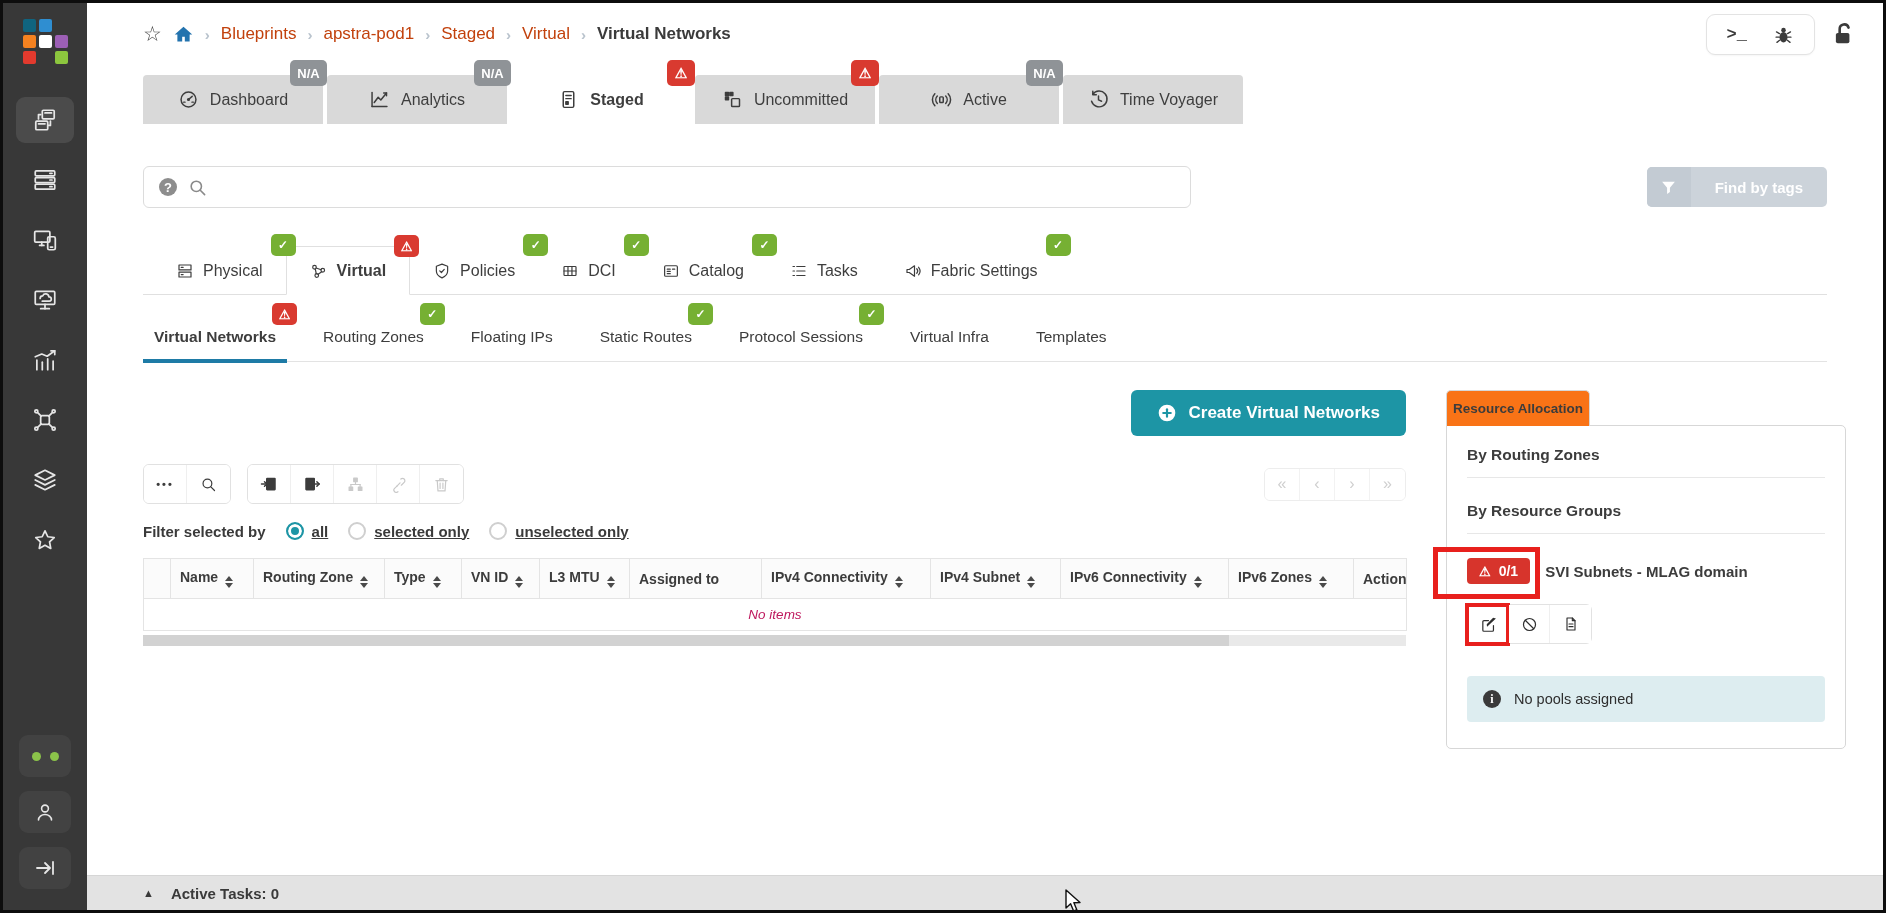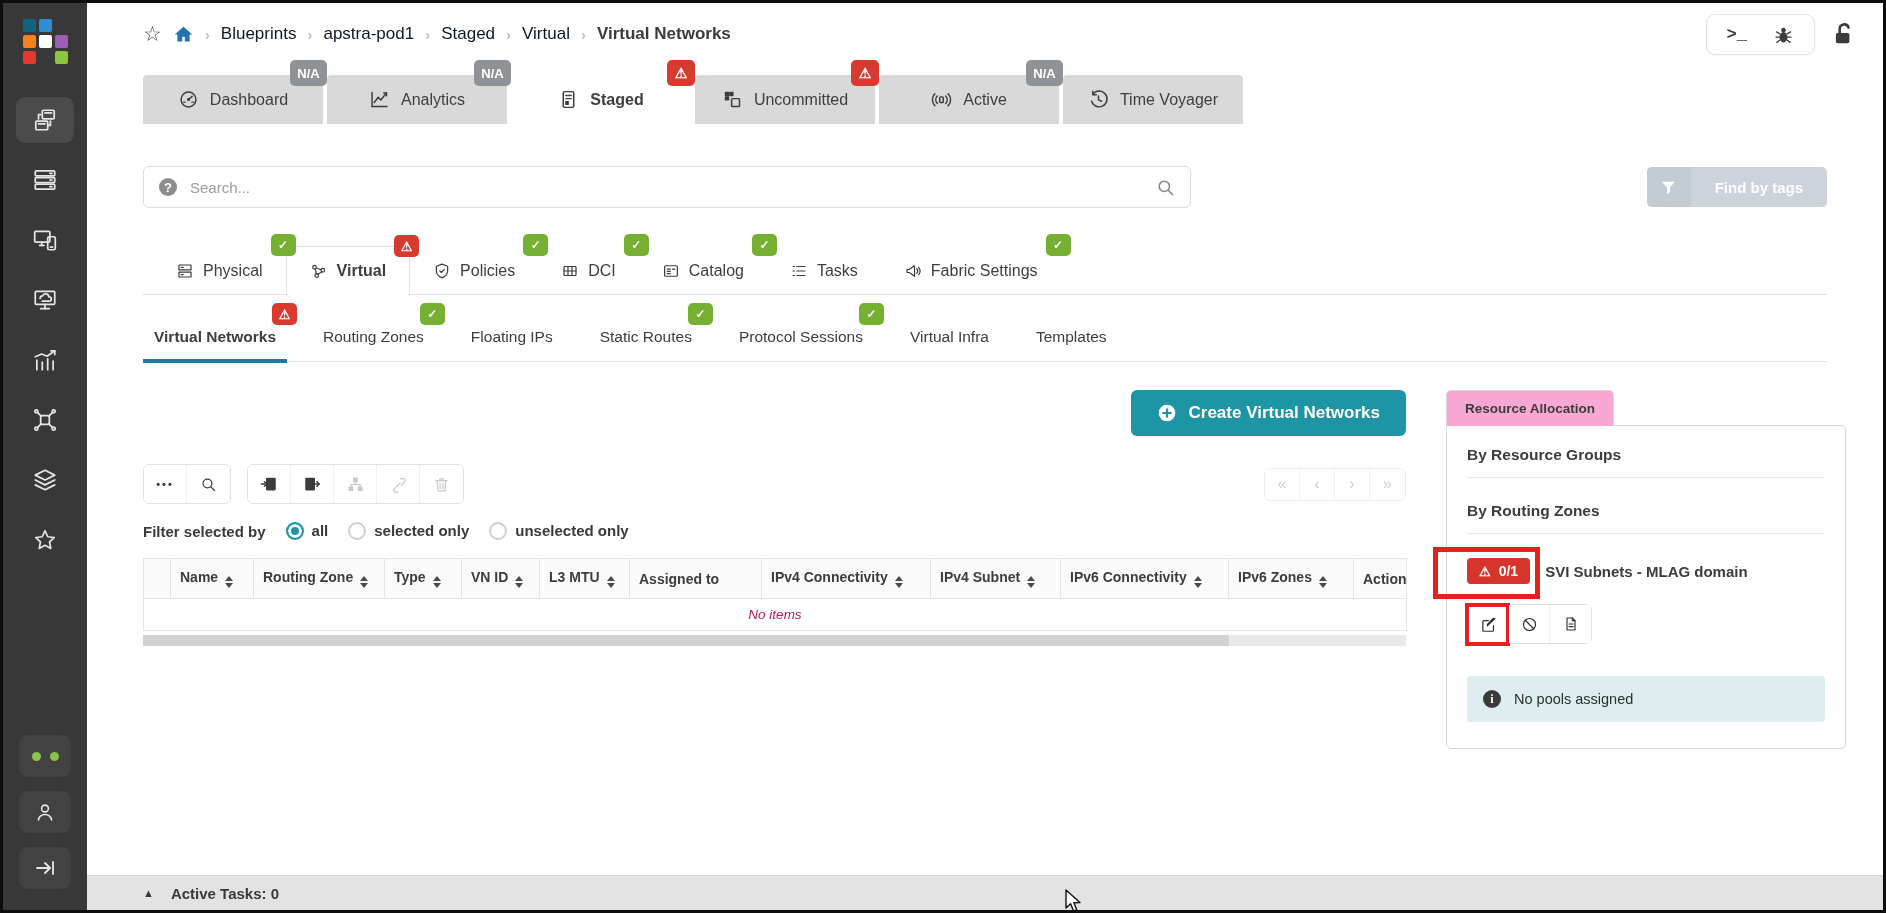--- a/index.html
+++ b/index.html
@@ -20,21 +20,21 @@
 
   
   .main { flex:1; display:flex; flex-direction:column; background:#fff; min-width:0; }
   .main-body { flex:1; overflow:hidden; }
 
   
   .topbar { height:56px; display:flex; align-items:center; padding:6px 26px 0 56px; }
   .breadcrumb { display:flex; align-items:center; gap:11px; font-size:17px; }
   .bc-star { color:#4a4a4a; font-size:21px; cursor:pointer; }
   .bc-sep { color:#b9c3cd; font-size:15px; font-weight:bold; }
-  .bc-link { color:#0f172a; text-decoration:none; cursor:pointer; }
+  .bc-link { color:#c2410c; text-decoration:none; cursor:pointer; }
   .bc-current { color:#3b3b3b; font-weight:bold; }
   .topbar-right { margin-left:auto; display:flex; align-items:center; gap:16px; }
   .console-group { border:1px solid #e3e3e3; border-radius:9px; background:#fff; padding:9px 20px; display:flex; align-items:center; gap:26px; box-shadow:0 1px 2px rgba(0,0,0,.04); }
   .term-glyph { font-family:"Liberation Mono", monospace; font-weight:bold; font-size:17px; color:#3b3b3b; }
   .ic-dark { color:#3b3b3b; }
 
   
   .bp-tabs { display:flex; padding:16px 0 0 56px; }
   .bp-tab { position:relative; width:180px; height:49px; background:#d9d9d9; border-radius:4px 4px 0 0; margin-right:4px; display:flex; align-items:center; justify-content:center; gap:11px; font-size:16px; color:#3e3e3e; cursor:pointer; }
   .bp-tab.active { background:#fff; font-weight:bold; }
@@ -81,37 +81,37 @@
   .tb-btn.disabled { color:#c9c9c9; cursor:default; }
   .tb-btn svg { stroke:currentColor; fill:none; stroke-width:1.7; stroke-linecap:round; stroke-linejoin:round; }
   .tb-btn .filled { fill:currentColor; stroke:none; }
   .dots3 { font-size:11px; letter-spacing:2px; font-weight:bold; color:#3c3c3c; }
   .pager { margin-left:auto; display:flex; border:1px solid #ededed; border-radius:6px; overflow:hidden; }
   .pg-btn { width:35px; height:31px; display:flex; align-items:center; justify-content:center; color:#cfcfcf; font-size:16px; border-right:1px solid #f2f2f2; background:#fff; cursor:default; }
   .pg-btn:last-child { border-right:none; }
 
   .filter-row { display:flex; align-items:center; gap:20px; margin:4px 0 18px; font-size:15px; color:#3a3a3a; }
   .filter-label { font-weight:bold; }
-  .radio-opt { display:flex; align-items:flex-start; gap:8px; font-weight:bold; cursor:pointer; }
+  .radio-opt { display:flex; align-items:center; gap:8px; font-weight:bold; cursor:pointer;text-decoration:underline; }
   .radio { width:18px; height:18px; border-radius:50%; border:2px solid #cfcfcf; background:#fff; flex-shrink:0; }
   .radio.checked { border-color:#1d95a5; background:#1d95a5; box-shadow:inset 0 0 0 3px #fff; }
 
   table.vn { width:100%; border-collapse:collapse; table-layout:fixed; }
   table.vn th { background:#fbfbfb; border:1px solid #e4e4e4; font-size:14px; font-weight:bold; color:#3c3c3c; text-align:left; padding:10px 9px; white-space:nowrap; overflow:hidden; }
   table.vn td.empty { border:1px solid #e4e4e4; border-top:none; text-align:center; font-style:italic; font-size:13.5px; color:#be185d; padding:8px; }
   .sort { display:inline-flex; flex-direction:column; gap:2px; margin-left:7px; vertical-align:1px; }
   .sort i { width:0; height:0; border-left:4px solid transparent; border-right:4px solid transparent; display:block; }
   .sort .up { border-bottom:5px solid #4a4a4a; }
   .sort .dn { border-top:5px solid #4a4a4a; }
   .scroll-strip { height:11px; background:#e9e9e9; margin-top:4px; }
   .scroll-thumb { height:100%; width:86%; background:#d2d2d2; }
 
   
   .panel { width:400px; flex-shrink:0; position:relative; }
-  .panel-tab { display:inline-block; position:relative; z-index:2; background:#f9a8d4; border:1px solid #d7d7d7; border-bottom:none; border-radius:5px 5px 0 0; padding:10px 18px; font-size:13.5px; font-weight:bold; color:#3c3c3c; margin-bottom:-1px; }
+  .panel-tab { display:inline-block; position:relative; z-index:2; background:#f97316; border:1px solid #d7d7d7; border-bottom:none; border-radius:5px 5px 0 0; padding:10px 6px; font-size:13.5px; font-weight:bold; color:#3c3c3c; margin-bottom:-1px; }
   .panel-card { background:#fff; border:1px solid #d7d7d7; border-radius:0 5px 5px 5px; padding:20px 20px 26px; }
   .section-h { font-size:15.5px; font-weight:bold; color:#3c3c3c; padding-bottom:13px; border-bottom:1px solid #e7e7e7; margin-bottom:24px; }
   .group-row { display:flex; align-items:center; gap:15px; margin:4px 0 20px; }
   .pill-wrap { position:relative; }
   .pill { background:#d7342c; color:#fff; font-weight:bold; font-size:14px; border-radius:4px; padding:5px 12px; display:flex; align-items:center; gap:8px; white-space:nowrap; }
   .pill .w { font-size:13px; }
   .anno-1 { position:absolute; top:-11px; bottom:-15px; left:-34px; right:-10px; border:5px solid #e8201d; pointer-events:none; }
   .group-name { font-weight:bold; font-size:15px; color:#3c3c3c; }
   .icon-row { display:flex; border:1px solid #e2e2e2; border-radius:6px; width:max-content; margin-bottom:32px; background:#fff; }
   .icon-btn { width:41px; height:38px; display:flex; align-items:center; justify-content:center; color:#2e2e2e; border-right:1px solid #efefef; position:relative; cursor:pointer; background:#fff; }
@@ -342,21 +342,20 @@
               <polyline points="5.5,2.5 5.5,6.5 9.5,6.5"></polyline>
             <polyline points="12,8 12,12.5 15.5,14"></polyline>
           </svg>
           <span>Time Voyager</span>
         </div>
       </div>
 
       <div class="search-row">
         <div class="search-box">
           <span class="help-circ">?</span>
-          <input class="search-input" type="text" placeholder="Search..." style="">
           <svg width="19" height="19" viewBox="0 0 24 24" style="stroke:#8a8a8a;fill:none;stroke-width:2;stroke-linecap:round">
             <circle cx="10.5" cy="10.5" r="6.5"></circle>
               <line x1="15.5" y1="15.5" x2="21" y2="21"></line>
           </svg>
         </div>
         <div class="find-tags">
           <span class="seg">
             <svg width="17" height="17" viewBox="0 0 24 24" style="fill:#fff">
                 <path d="M3 4 h18 l-7 8.5 v6 l-4 2.5 v-8.5 Z"></path>
               </svg>
@@ -630,22 +629,22 @@
             </tbody>
           </table>
           <div class="scroll-strip">
             <div class="scroll-thumb"></div>
           </div>
         </div>
 
         <div class="panel">
           <div class="panel-tab">Resource Allocation</div>
           <div class="panel-card">
+            <div class="section-h">By Routing Zones</div>
             <div class="section-h">By Resource Groups</div>
-            <div class="section-h">By Routing Zones</div>
 
             <div class="group-row">
               <span class="pill-wrap">
                 <span class="pill">
                   <span class="w">⚠</span>
                   <span>0/1</span>
                 </span>
                 <span class="anno-1"></span>
               </span>
               <span class="group-name">SVI Subnets - MLAG domain</span>

